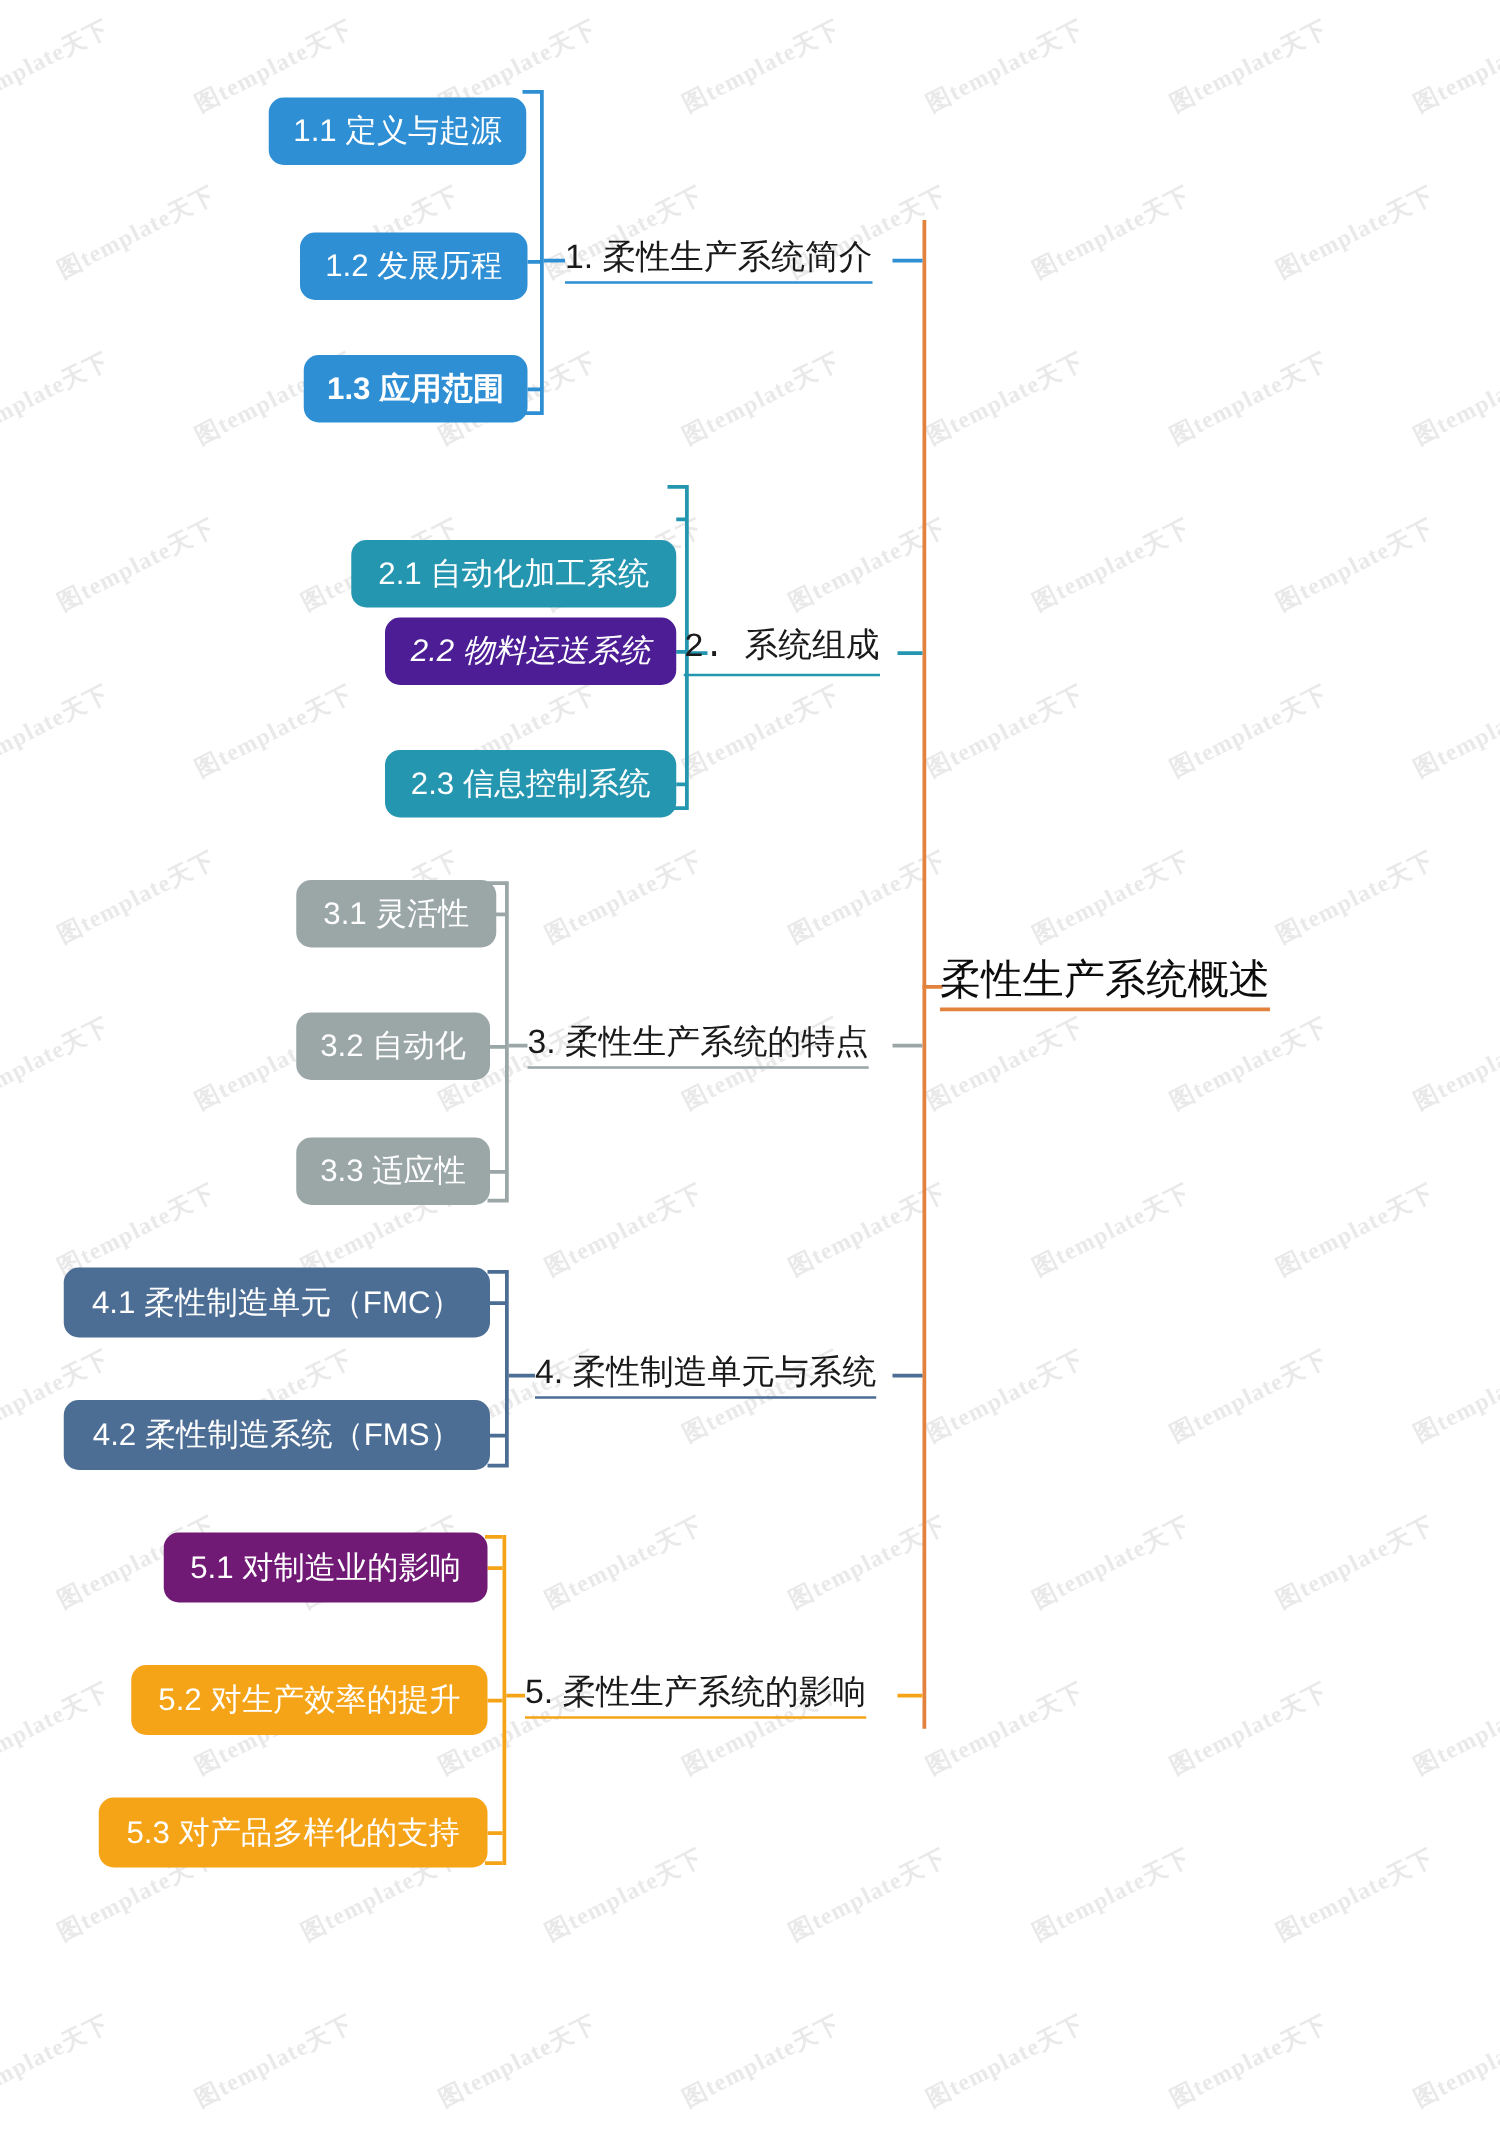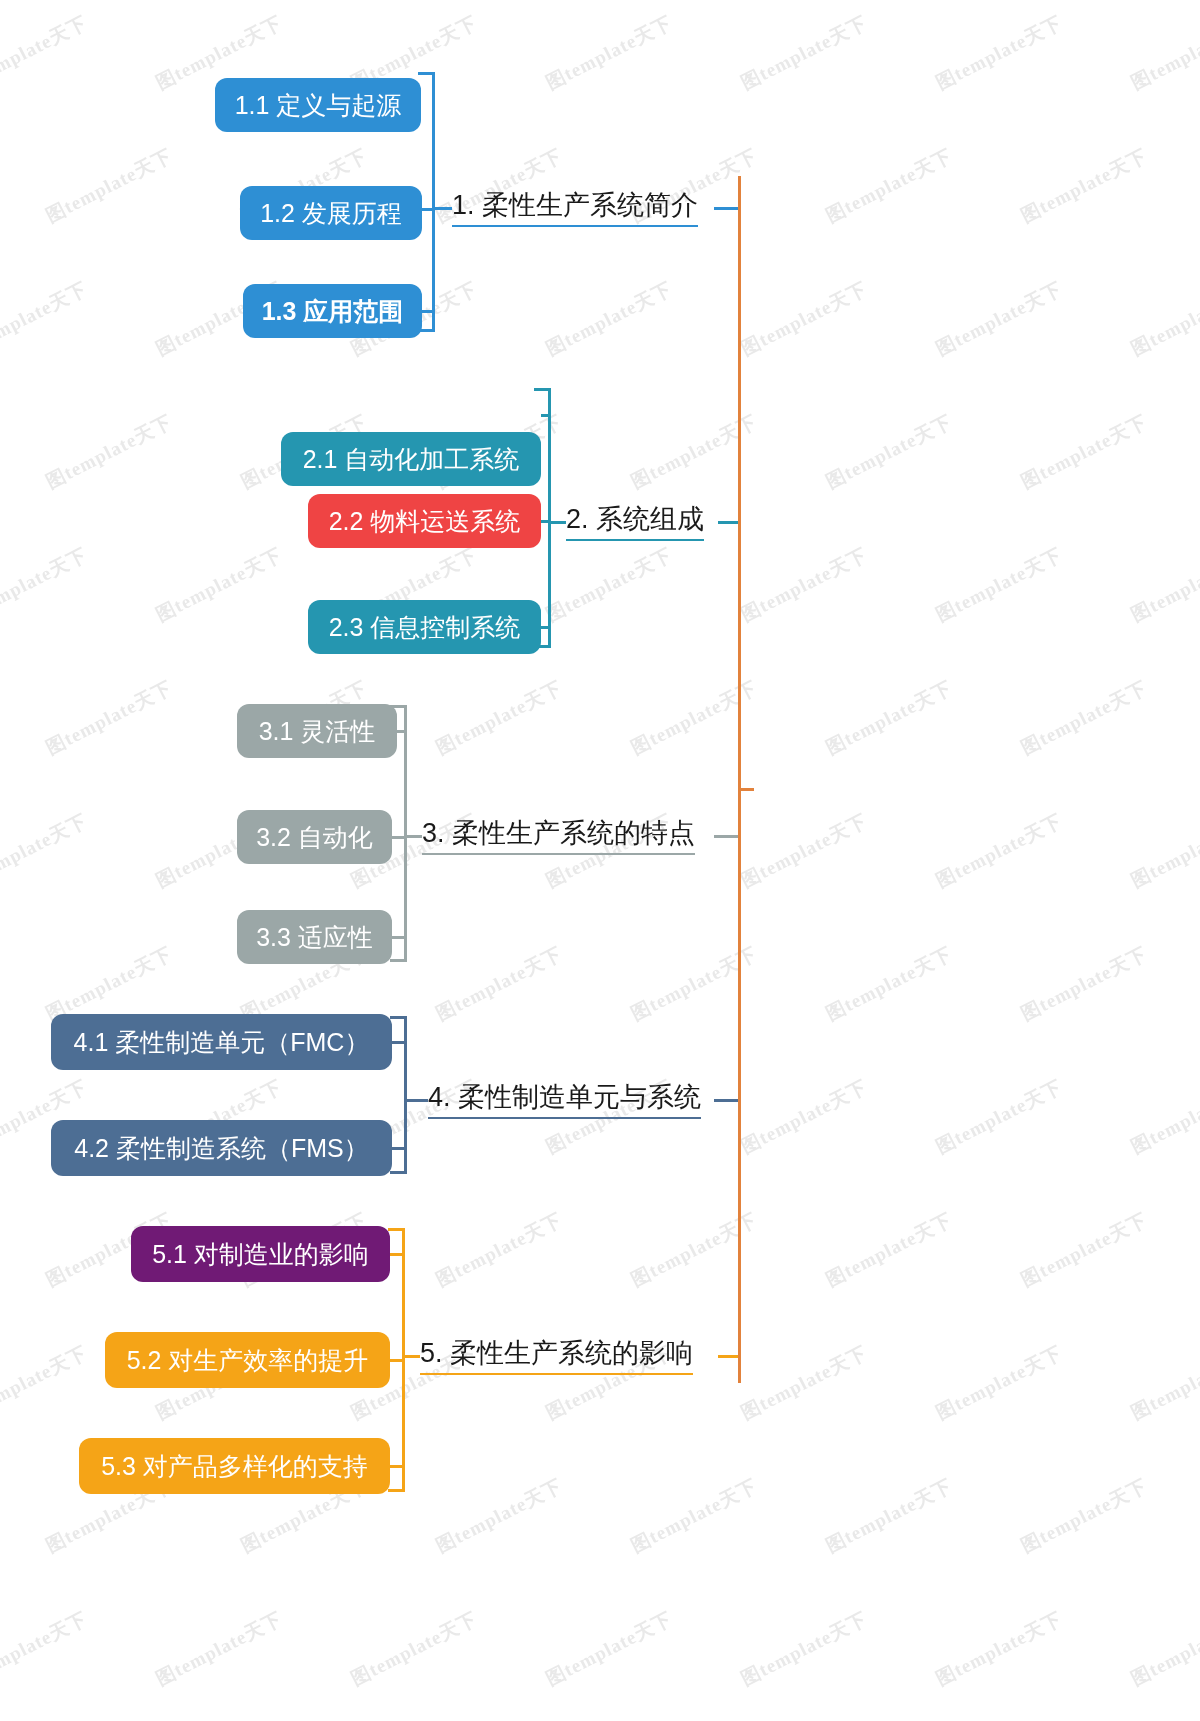--- a/index.html
+++ b/index.html
@@ -207,24 +207,24 @@
       <div class="hline" style="left: 405px; top: 1355px; width: 15px; height: 3px; background: rgb(245, 164, 23);"></div>
     </div>
 
   <div id="nodes">
       <div class="blabel" style="left: 452px; top: 192px; border-bottom-color: rgb(46, 143, 212);">1. 柔性生产系统简介</div>
       <div class="node" style="left: 215px; top: 78px; width: 206px; height: 54px; background: rgb(46, 143, 212);">1.1 定义与起源</div>
       <div class="node" style="left: 240px; top: 186px; width: 182px; height: 54px; background: rgb(46, 143, 212);">1.2 发展历程</div>
       <div class="hline" style="position: absolute; left: 422px; top: 208px; width: 10px; height: 3px; background: rgb(46, 143, 212);"></div>
       <div class="node" style="left: 243px; top: 284px; width: 179px; height: 54px; background: rgb(46, 143, 212); font-weight: bold;">1.3 应用范围</div>
       <div class="hline" style="position: absolute; left: 422px; top: 310px; width: 10px; height: 3px; background: rgb(46, 143, 212);"></div>
-      <div class="blabel" style="left: 566px; top: 506px; border-bottom-color: rgb(37, 150, 176);">2. 系统组成</div>
+      <div class="blabel" style="left: 547px; top: 506px; border-bottom-color: rgb(37, 150, 176); font-family: Liberation Mono, monospace;">2. 系统组成</div>
       <div class="node" style="left: 281px; top: 388px; width: 260px; height: 54px; background: rgb(37, 150, 176); margin-top: 44px;">2.1 自动化加工系统</div>
       <div class="hline" style="position: absolute; left: 541px; top: 414px; width: 7px; height: 3px; background: rgb(37, 150, 176);"></div>
-      <div class="node" style="left: 308px; top: 494px; width: 233px; height: 54px; background: #ef4444;">2.2 物料运送系统</div>
+      <div class="node" style="left: 308px; top: 494px; width: 233px; height: 54px; background: #4c1d95; font-style: italic;">2.2 物料运送系统</div>
       <div class="hline" style="position: absolute; left: 541px; top: 520px; width: 7px; height: 3px; background: rgb(37, 150, 176);"></div>
       <div class="node" style="left: 308px; top: 600px; width: 233px; height: 54px; background: rgb(37, 150, 176);">2.3 信息控制系统</div>
       <div class="hline" style="position: absolute; left: 541px; top: 626px; width: 7px; height: 3px; background: rgb(37, 150, 176);"></div>
       <div class="blabel" style="left: 422px; top: 820px; border-bottom-color: rgb(155, 167, 167);">3. 柔性生产系统的特点</div>
       <div class="node" style="left: 237px; top: 704px; width: 160px; height: 54px; background: rgb(155, 167, 167);">3.1 灵活性</div>
       <div class="hline" style="position: absolute; left: 392px; top: 730px; width: 12px; height: 3px; background: rgb(155, 167, 167);"></div>
       <div class="node" style="left: 237px; top: 810px; width: 155px; height: 54px; background: rgb(155, 167, 167);">3.2 自动化</div>
       <div class="hline" style="position: absolute; left: 392px; top: 836px; width: 12px; height: 3px; background: rgb(155, 167, 167);"></div>
       <div class="node" style="left: 237px; top: 910px; width: 155px; height: 54px; background: rgb(155, 167, 167);">3.3 适应性</div>
       <div class="hline" style="position: absolute; left: 392px; top: 936px; width: 12px; height: 3px; background: rgb(155, 167, 167);"></div>
@@ -235,14 +235,15 @@
       <div class="hline" style="position: absolute; left: 392px; top: 1147px; width: 12px; height: 3px; background: rgb(77, 110, 148);"></div>
       <div class="blabel" style="left: 420px; top: 1340px; border-bottom-color: rgb(245, 164, 23);">5. 柔性生产系统的影响</div>
       <div class="node" style="left: 131px; top: 1226px; width: 259px; height: 56px; background: #701a75;">5.1 对制造业的影响</div>
       <div class="hline" style="position: absolute; left: 390px; top: 1253px; width: 12px; height: 3px; background: rgb(245, 164, 23);"></div>
       <div class="node" style="left: 105px; top: 1332px; width: 285px; height: 56px; background: rgb(245, 164, 23);">5.2 对生产效率的提升</div>
       <div class="hline" style="position: absolute; left: 390px; top: 1359px; width: 12px; height: 3px; background: rgb(245, 164, 23);"></div>
       <div class="node" style="left: 79px; top: 1438px; width: 311px; height: 56px; background: rgb(245, 164, 23);">5.3 对产品多样化的支持</div>
       <div class="hline" style="position: absolute; left: 390px; top: 1465px; width: 12px; height: 3px; background: rgb(245, 164, 23);"></div>
     </div>
 
+  <div class="root" id="root-node" style="left: 752px; top: 766px; border-bottom-color: rgb(226, 130, 60);">柔性生产系统概述</div>
 
 </div>
 
 </body></html>

